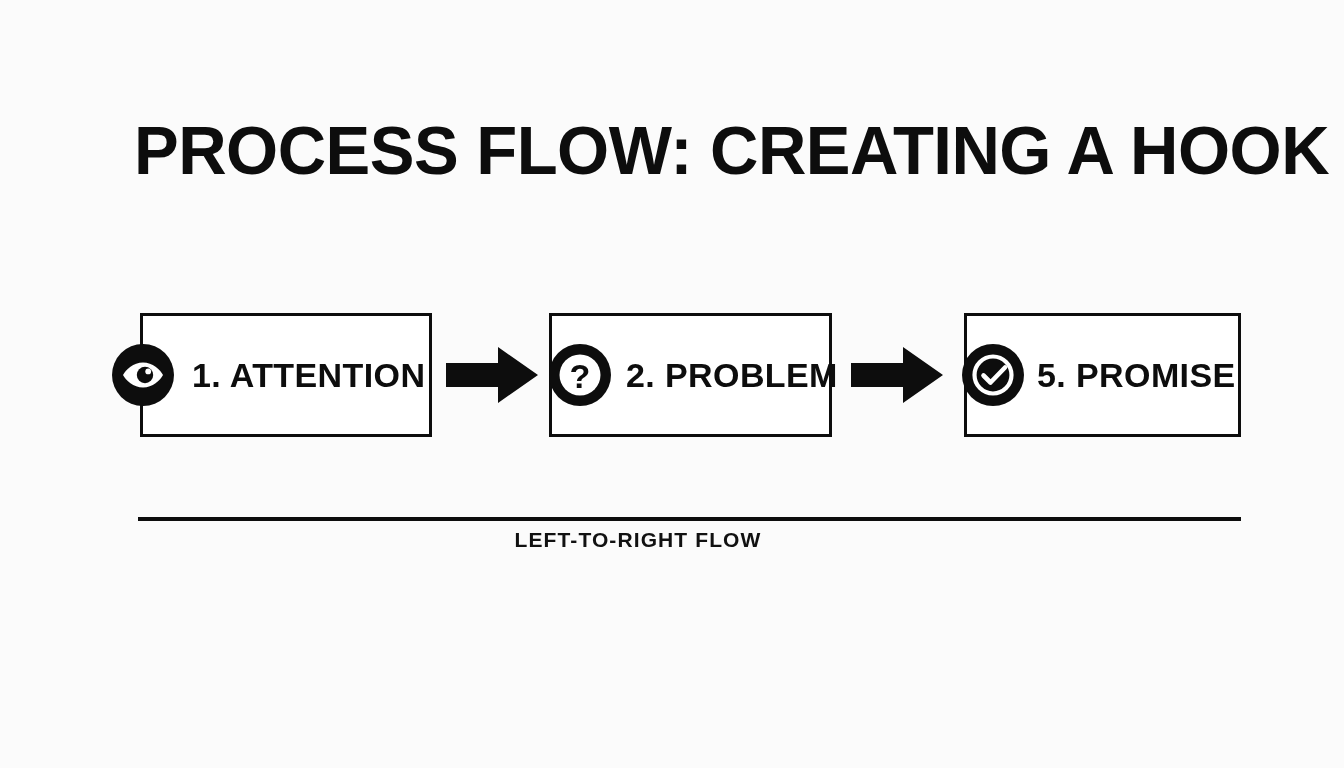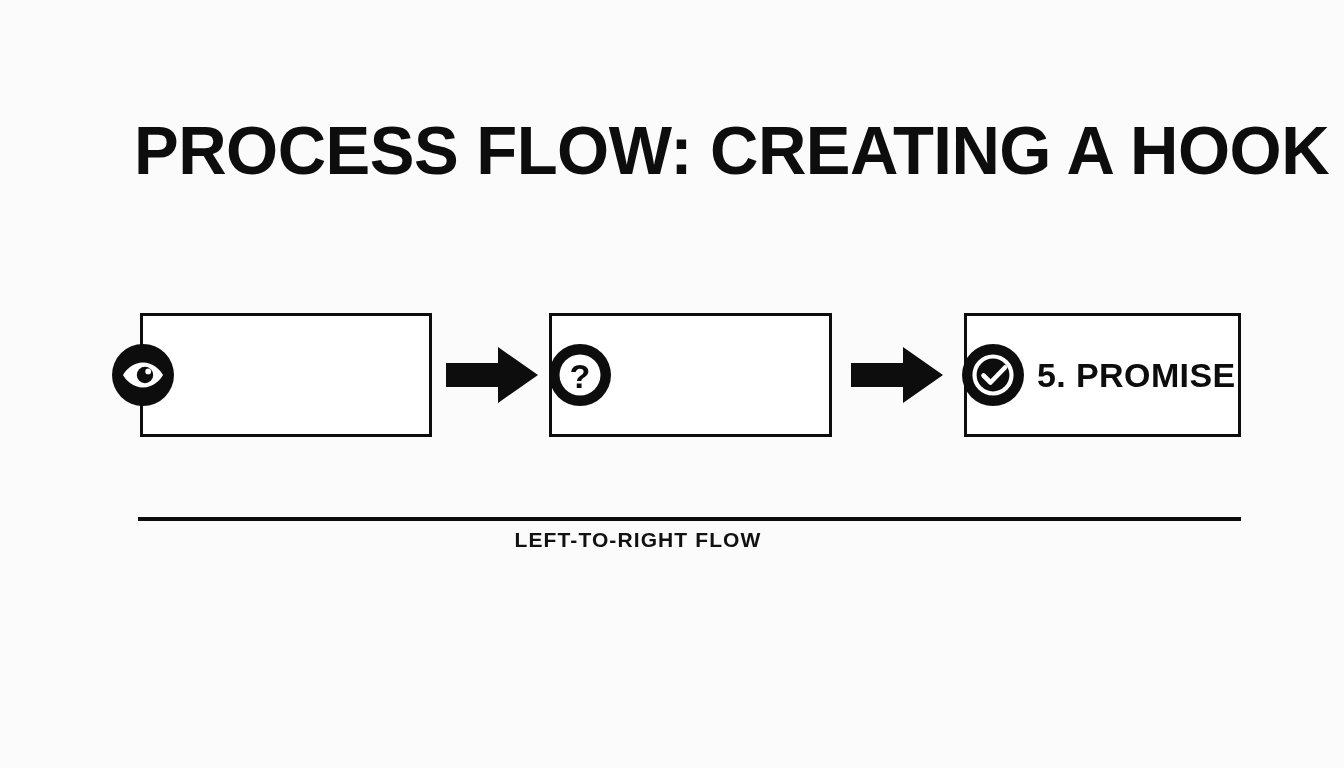--- a/index.html
+++ b/index.html
@@ -115,38 +115,40 @@
 <body style="background: rgb(251, 251, 251);">
 
 <div id="slide">
 
   <div id="slide-title">PROCESS FLOW: CREATING A HOOK</div>
 
   <div id="flow-row">
 
     <div class="step-box" id="box-1" style="left: 124px; width: 292px;"></div>
 
+    <div class="step-label" id="label-1" style="left: 176px;">1. ATTENTION</div>
 
     <div class="step-icon" id="icon-1" style="left: 96px;">
       <svg viewBox="0 0 62 62" xmlns="http://www.w3.org/2000/svg">
         <circle cx="31" cy="31" r="31" fill="#0d0d0d"></circle>
         <path d="M31 18.5c-9.6 0-17.2 7.3-20 12.5 2.8 5.2 10.4 12.5 20 12.5s17.2-7.3 20-12.5c-2.8-5.2-10.4-12.5-20-12.5z" fill="#ffffff"></path>
         <circle cx="33" cy="31" r="8.2" fill="#0d0d0d"></circle>
         <circle cx="36.2" cy="27.4" r="2.9" fill="#ffffff"></circle>
       </svg>
     </div>
 
     <div class="flow-arrow" id="arrow-1" style="left: 430px; width: 92px;">
       <svg viewBox="0 0 92 60" preserveAspectRatio="none" xmlns="http://www.w3.org/2000/svg">
         <polygon points="0,18 52,18 52,2 92,30 52,58 52,42 0,42" fill="#0d0d0d"></polygon>
       </svg>
     </div>
 
     <div class="step-box" id="box-2" style="left: 533px; width: 283px;"></div>
 
+    <div class="step-label" id="label-2" style="left: 610px;">2. PROBLEM</div>
 
     <div class="step-icon" id="icon-2" style="left: 533px;">
       <svg viewBox="0 0 62 62" xmlns="http://www.w3.org/2000/svg">
         <circle cx="31" cy="31" r="31" fill="#0d0d0d"></circle>
         <circle cx="31" cy="31" r="20.5" fill="#ffffff"></circle>
         <text x="31" y="43.5" text-anchor="middle" font-family="Liberation Sans, sans-serif" font-size="34" font-weight="bold" fill="#0d0d0d">?</text>
       </svg>
     </div>
 
     <div class="flow-arrow" id="arrow-2" style="left: 835px; width: 92px;">

